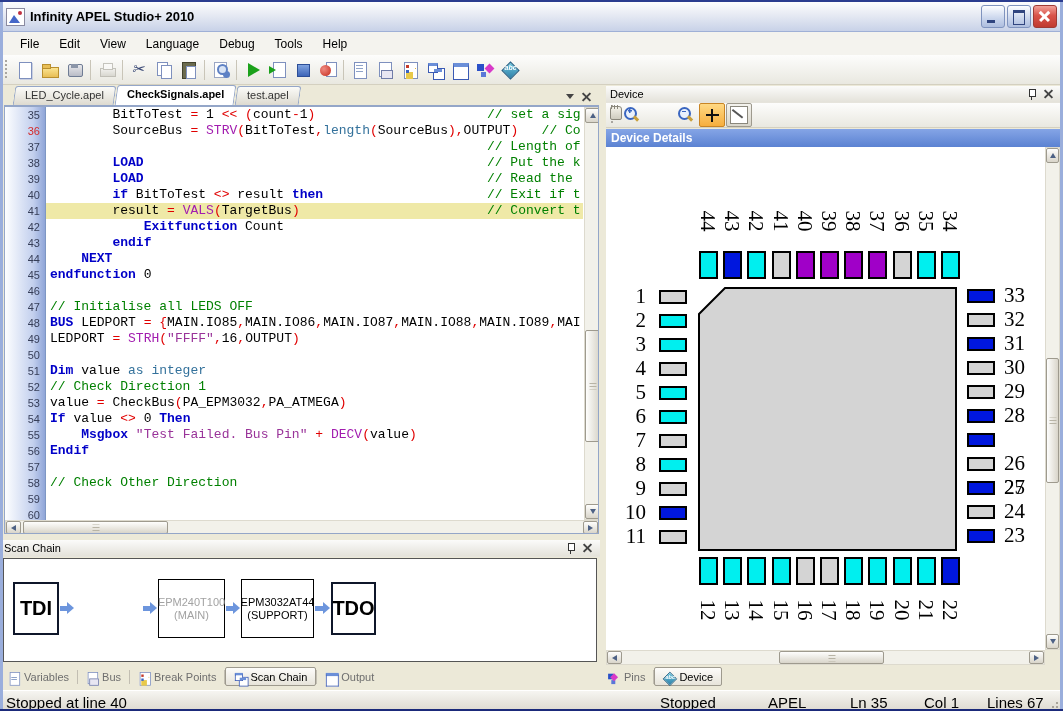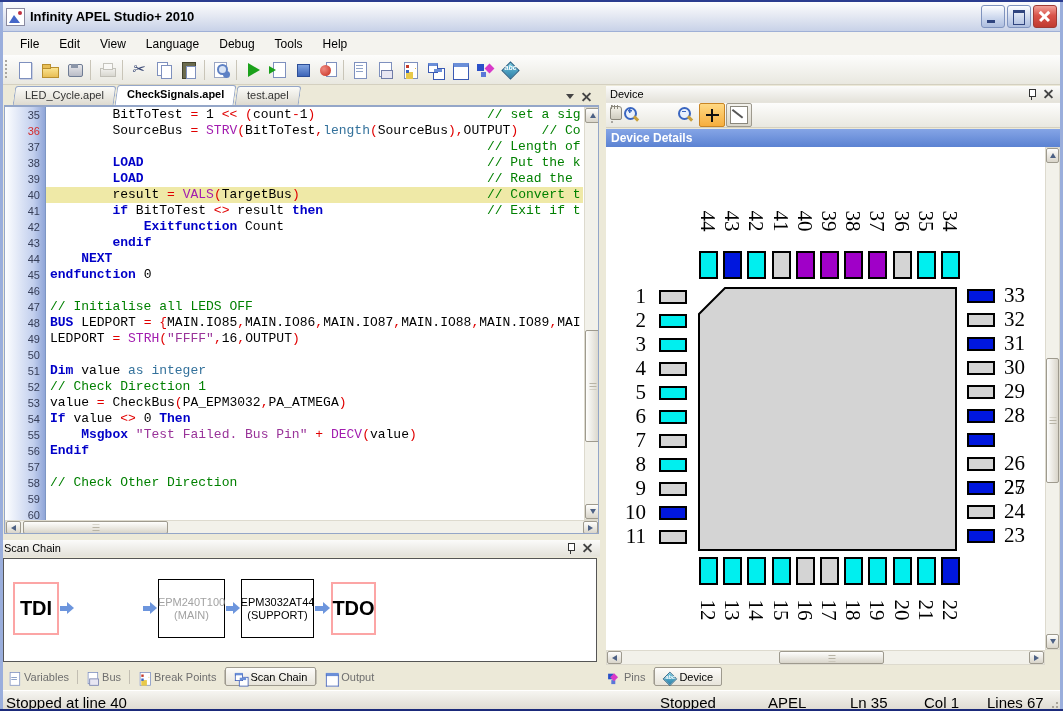--- a/index.html
+++ b/index.html
@@ -131,21 +131,21 @@
     color:#fff;font-weight:bold;font-size:12px;line-height:18px;padding-left:5px;box-sizing:border-box;}
   #device-canvas{position:absolute;left:606px;top:145px;width:439px;height:503px;background:#fff;overflow:hidden;}
   .chip-pin{position:absolute;border:2px solid #000;box-sizing:border-box;}
   .pnum{position:absolute;font-family:"Liberation Serif",serif;font-size:21px;color:#000;}
   .pnum.rot{width:48px;height:22px;line-height:22px;text-align:center;transform:rotate(90deg);}
 
   
   #scan-title{left:0;top:538px;width:600px;}
   #scan-body{position:absolute;left:3px;top:556px;width:594px;height:104px;background:#fff;border:1px solid #555;box-sizing:border-box;}
   .sc-node{position:absolute;background:#fff;display:flex;flex-direction:column;align-items:center;justify-content:center;text-align:center;box-sizing:border-box;}
-  .sc-end{border:2px solid #fca5a5;font-size:20px;font-weight:bold;color:#000;}
+  .sc-end{border:2px solid #0f172a;font-size:20px;font-weight:bold;color:#000;}
   .sc-mid{border:1px solid #000;font-size:11px;line-height:13px;}
   .sc-mid.dim{color:#A2A2A2;} .sc-mid.dark{color:#000;}
   .sc-arrow{position:absolute;height:5px;background:#6C95DD;}
   .sc-arrow::after{content:"";position:absolute;right:-7px;top:-4px;border-left:7px solid #6C95DD;border-top:6.5px solid transparent;border-bottom:6.5px solid transparent;}
 
   
   .btabs{position:absolute;height:23px;display:flex;align-items:center;font-size:11px;color:#6E6E6E;background:#ECE9D8;}
   .btab{display:flex;align-items:center;gap:4px;padding:2px 8px 2px 5px;height:19px;box-sizing:border-box;}
   .btab.active{background:linear-gradient(#FDFCFA,#E7E4DA);border:1px solid #9E9A8E;border-radius:2px;color:#000;}
   .btab-sep{width:1px;height:14px;background:#C2BEB2;}
@@ -287,22 +287,22 @@
         <div class="gnum">59</div>
         <div class="gnum">60</div>
         <div class="gnum">61</div>
       </div>
     <div id="codearea">
         <div class="cline"><span class="sg-p">        BitToTest </span><span class="sg-o">=</span><span class="sg-p"> 1 </span><span class="sg-o">&lt;&lt;</span><span class="sg-p"> </span><span class="sg-o">(</span><span class="sg-p">count</span><span class="sg-o">-</span><span class="sg-p">1</span><span class="sg-o">)</span><span class="sg-p">                      </span><span class="sg-c">// set a sig</span></div>
         <div class="cline"><span class="sg-p">        SourceBus </span><span class="sg-o">=</span><span class="sg-p"> </span><span class="sg-f">STRV</span><span class="sg-o">(</span><span class="sg-p">BitToTest</span><span class="sg-o">,</span><span class="sg-t">length</span><span class="sg-o">(</span><span class="sg-p">SourceBus</span><span class="sg-o">),</span><span class="sg-p">OUTPUT</span><span class="sg-o">)</span><span class="sg-p">   </span><span class="sg-c">// Co</span></div>
         <div class="cline"><span class="sg-p">                                                        </span><span class="sg-c">// Length of</span></div>
         <div class="cline"><span class="sg-p">        </span><span class="sg-k">LOAD</span><span class="sg-p">                                            </span><span class="sg-c">// Put the k</span></div>
         <div class="cline"><span class="sg-p">        </span><span class="sg-k">LOAD</span><span class="sg-p">                                            </span><span class="sg-c">// Read the </span></div>
+        <div class="cline"><span class="sg-p">        </span><span class="sg-k">if</span><span class="sg-p"> BitToTest </span><span class="sg-o">&lt;&gt;</span><span class="sg-p"> result </span><span class="sg-k">then</span><span class="sg-p">                     </span><span class="sg-c">// Exit if t</span></div>
         <div class="cline cur"><span class="sg-p">        result </span><span class="sg-o">=</span><span class="sg-p"> </span><span class="sg-f">VALS</span><span class="sg-o">(</span><span class="sg-p">TargetBus</span><span class="sg-o">)</span><span class="sg-p">                        </span><span class="sg-c">// Convert t</span></div>
-        <div class="cline"><span class="sg-p">        </span><span class="sg-k">if</span><span class="sg-p"> BitToTest </span><span class="sg-o">&lt;&gt;</span><span class="sg-p"> result </span><span class="sg-k">then</span><span class="sg-p">                     </span><span class="sg-c">// Exit if t</span></div>
         <div class="cline"><span class="sg-p">            </span><span class="sg-k">Exitfunction</span><span class="sg-p"> Count</span></div>
         <div class="cline"><span class="sg-p">        </span><span class="sg-k">endif</span></div>
         <div class="cline"><span class="sg-p">    </span><span class="sg-k">NEXT</span></div>
         <div class="cline"><span class="sg-k">endfunction</span><span class="sg-p"> 0</span></div>
         <div class="cline"></div>
         <div class="cline"><span class="sg-c">// Initialise all LEDS OFF</span></div>
         <div class="cline"><span class="sg-k">BUS</span><span class="sg-p"> LEDPORT </span><span class="sg-o">=</span><span class="sg-p"> </span><span class="sg-o">{</span><span class="sg-p">MAIN.IO85</span><span class="sg-o">,</span><span class="sg-p">MAIN.IO86</span><span class="sg-o">,</span><span class="sg-p">MAIN.IO87</span><span class="sg-o">,</span><span class="sg-p">MAIN.IO88</span><span class="sg-o">,</span><span class="sg-p">MAIN.IO89</span><span class="sg-o">,</span><span class="sg-p">MAI</span></div>
         <div class="cline"><span class="sg-p">LEDPORT </span><span class="sg-o">=</span><span class="sg-p"> </span><span class="sg-f">STRH</span><span class="sg-o">(</span><span class="sg-s">"FFFF"</span><span class="sg-o">,</span><span class="sg-p">16</span><span class="sg-o">,</span><span class="sg-p">OUTPUT</span><span class="sg-o">)</span></div>
         <div class="cline"></div>
         <div class="cline"><span class="sg-k">Dim</span><span class="sg-p"> value </span><span class="sg-t">as integer</span></div>

